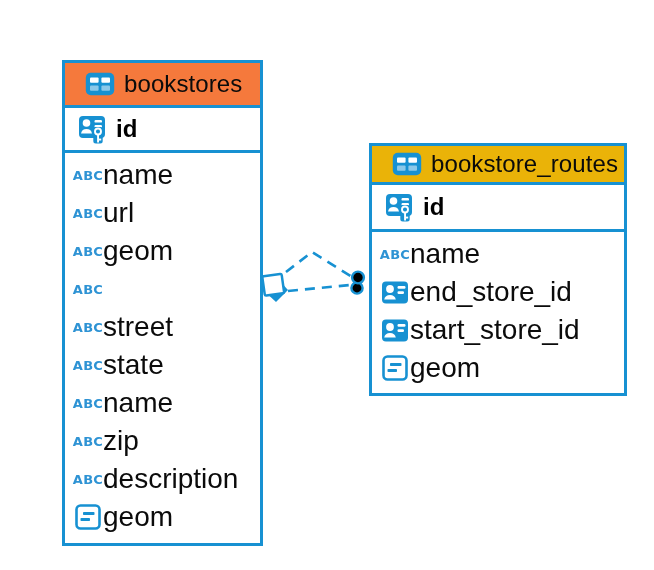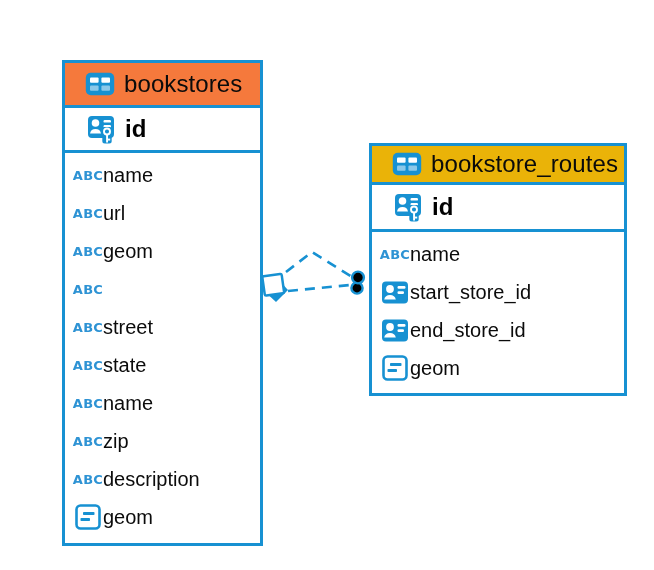--- a/index.html
+++ b/index.html
@@ -18,30 +18,30 @@
   .tbl-header {
     display:flex; align-items:center; gap:9px; padding:0 20px;
     border-bottom:3px solid #1791D2; box-sizing:content-box;
   }
   #table-bookstores .tbl-header { height:42px; }
   #table-bookstore-routes .tbl-header { height:36px; }
   .tbl-title {
     font-size:24px; color:#0b0b0b; white-space:nowrap; letter-spacing:0.1px;
   }
   .pk-row {
-    display:flex; align-items:center; gap:9px; padding:0 21px;
+    display:flex; align-items:center; gap:9px; padding:0 12px;
     border-bottom:3px solid #1791D2; background:#fff;
   }
   #table-bookstores .pk-row { height:42px; }
   #table-bookstore-routes .pk-row { height:44px; }
   .pk-label { font-size:24px; font-weight:bold; color:#000; }
 
   .tbl-body { padding-top:3px; }
   .col-row { display:flex; align-items:center; height:38px; padding:0 8px; }
-  .col-label { font-size:20px; color:#0b0b0b; white-space:nowrap; }
+  .col-label { font-size:28px; color:#0b0b0b; white-space:nowrap; }
 
   .icon-box {
     width:30px; min-width:30px; display:flex; align-items:center; justify-content:center;
   }
   .abc {
     font-family:"DejaVu Sans", sans-serif; font-weight:800; font-size:13px;
     color:#2E93D4; letter-spacing:0.3px; line-height:1;
   }
   #relationship-overlay {
     position:absolute; left:0; top:0; width:654px; height:570px;
@@ -186,33 +186,33 @@
       <div class="col-row">
         <span class="icon-box">
           <svg width="28" height="23" viewBox="0 0 28 23">
             <rect x="1" y="0.5" width="26" height="22" rx="4" fill="#1791D2"></rect>
             <circle cx="9" cy="8" r="3.9" fill="#fff"></circle>
             <path d="M3.2 18.5 a5.9 5.6 0 0 1 11.6 0 z" fill="#fff"></path>
             <rect x="16.5" y="5" width="8" height="2.7" rx="1.2" fill="#fff"></rect>
             <rect x="16.5" y="10.2" width="6.5" height="2.7" rx="1.2" fill="#fff"></rect>
           </svg>
         </span>
-        <span class="col-label">start_store_id</span>
+        <span class="col-label">end_store_id</span>
       </div>
       <div class="col-row">
         <span class="icon-box">
           <svg width="28" height="23" viewBox="0 0 28 23">
             <rect x="1" y="0.5" width="26" height="22" rx="4" fill="#1791D2"></rect>
             <circle cx="9" cy="8" r="3.9" fill="#fff"></circle>
             <path d="M3.2 18.5 a5.9 5.6 0 0 1 11.6 0 z" fill="#fff"></path>
             <rect x="16.5" y="5" width="8" height="2.7" rx="1.2" fill="#fff"></rect>
             <rect x="16.5" y="10.2" width="6.5" height="2.7" rx="1.2" fill="#fff"></rect>
           </svg>
         </span>
-        <span class="col-label">end_store_id</span>
+        <span class="col-label">start_store_id</span>
       </div>
       <div class="col-row">
         <span class="icon-box">
           <svg width="26" height="26" viewBox="0 0 26 26">
             <rect x="1.5" y="1.5" width="23" height="23" rx="4" fill="none" stroke="#1791D2" stroke-width="2.6"></rect>
             <rect x="8" y="8" width="11.5" height="3" rx="0.8" fill="#1791D2"></rect>
             <rect x="5.5" y="14" width="9.5" height="3" rx="0.8" fill="#1791D2"></rect>
           </svg>
         </span>
         <span class="col-label">geom</span>

